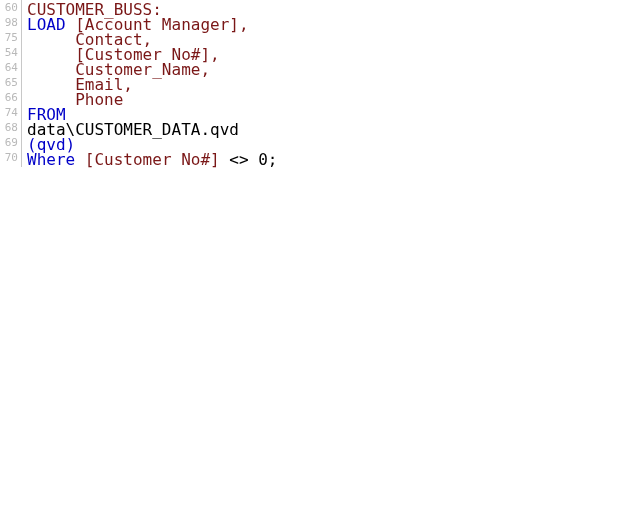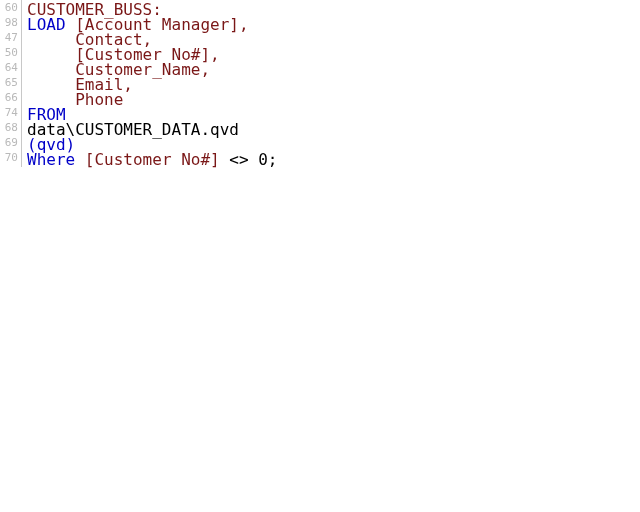--- a/index.html
+++ b/index.html
@@ -89,22 +89,22 @@
 </style>
 </head>
 <body>
 
 <div id="editor">
   <div class="code-area">
 
     <div class="gutter" id="gutter">
         <span class="ln">60</span>
         <span class="ln">98</span>
-        <span class="ln">47</span>
-        <span class="ln">50</span>
+        <span class="ln">75</span>
+        <span class="ln">54</span>
         <span class="ln">64</span>
         <span class="ln">65</span>
         <span class="ln">66</span>
         <span class="ln">74</span>
         <span class="ln">68</span>
         <span class="ln">69</span>
         <span class="ln">70</span>
       </div>
 
     <div class="gutter-rule"></div>

